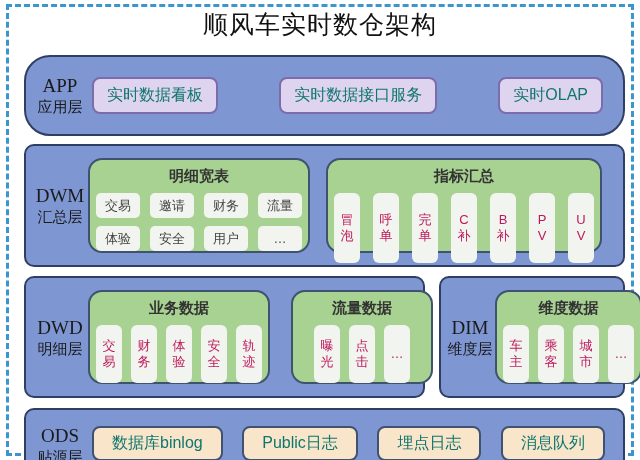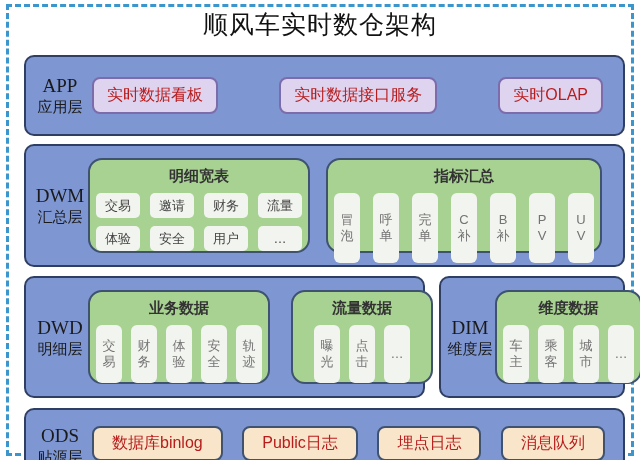--- a/index.html
+++ b/index.html
@@ -18,41 +18,41 @@
     text-align:center;font-size:25px;font-weight:normal;color:#111;
     letter-spacing:1px;
   }
   .layer{
     position:absolute;box-sizing:border-box;
     background:var(--layer_bg,#7e96d2);
     border:2px solid var(--layer_border,#2f3f63);
     border-radius:10px;
     display:flex;align-items:center;
   }
-  .layer-app{left:24px;top:55px;width:601px;height:81px;}
+  .layer-app{left:24px;top:55px;width:601px;height:81px;border-radius:26px;}
   .layer-dwm{left:24px;top:144px;width:601px;height:123px;}
   .layer-dwd{left:24px;top:276px;width:401px;height:122px;}
   .layer-dim{left:439px;top:276px;width:186px;height:122px;}
   .layer-ods{left:24px;top:408px;width:601px;height:72px;align-items:flex-start;}
   .layer-label{
     flex:0 0 56px;margin-left:6px;
     display:flex;flex-direction:column;align-items:center;justify-content:center;
     text-align:center;color:#1a1a1a;line-height:1.25;
   }
   .layer-ods .layer-label{margin-top:14px;}
   .layer-dim .layer-label{flex-basis:50px;margin-left:4px;}
   .acr{font-family:"Liberation Serif","DejaVu Serif",serif;font-size:19px;}
   .cn{font-size:15px;}
   .row{
     flex:1;display:flex;align-items:center;
   }
   .app-row{justify-content:space-between;padding:0 20px 0 4px;}
   .pill{
     box-sizing:border-box;white-space:nowrap;
-    font-size:16px;color:#b91c1c;text-align:center;
+    font-size:16px;color:#0f766e;text-align:center;
   }
   .app-pill{
     background:var(--app_box_bg,#ded4f0);
     border:2px solid var(--app_box_border,#7d6cab);
     border-radius:8px;padding:6px 13px;
   }
   .ods-row{justify-content:space-between;padding:0 18px 0 4px;margin-top:16px;}
   .ods-pill{
     background:var(--ods_box_bg,#f8e5ca);
     border:2px solid var(--ods_box_border,#3f5270);
@@ -85,21 +85,21 @@
     font-size:13px;color:#444;
   }
   .vrow{display:flex;gap:13px;}
   .vrow-tight{gap:9px;}
   .vcell{
     box-sizing:border-box;width:26px;height:70px;
     padding:0 5px;
     background:var(--white_box_bg,#f2f5ef);
     border-radius:6px;
     display:flex;align-items:center;justify-content:center;
-    font-size:13px;color:#737373;line-height:1.25;
+    font-size:13px;color:#be185d;line-height:1.25;
     word-break:break-all;text-align:center;
   }
   .vcell-sm{height:58px;}
 </style>
 </head>
 <body>
 
 <div class="frame"></div>
 <div class="title">顺风车实时数仓架构</div>
 

